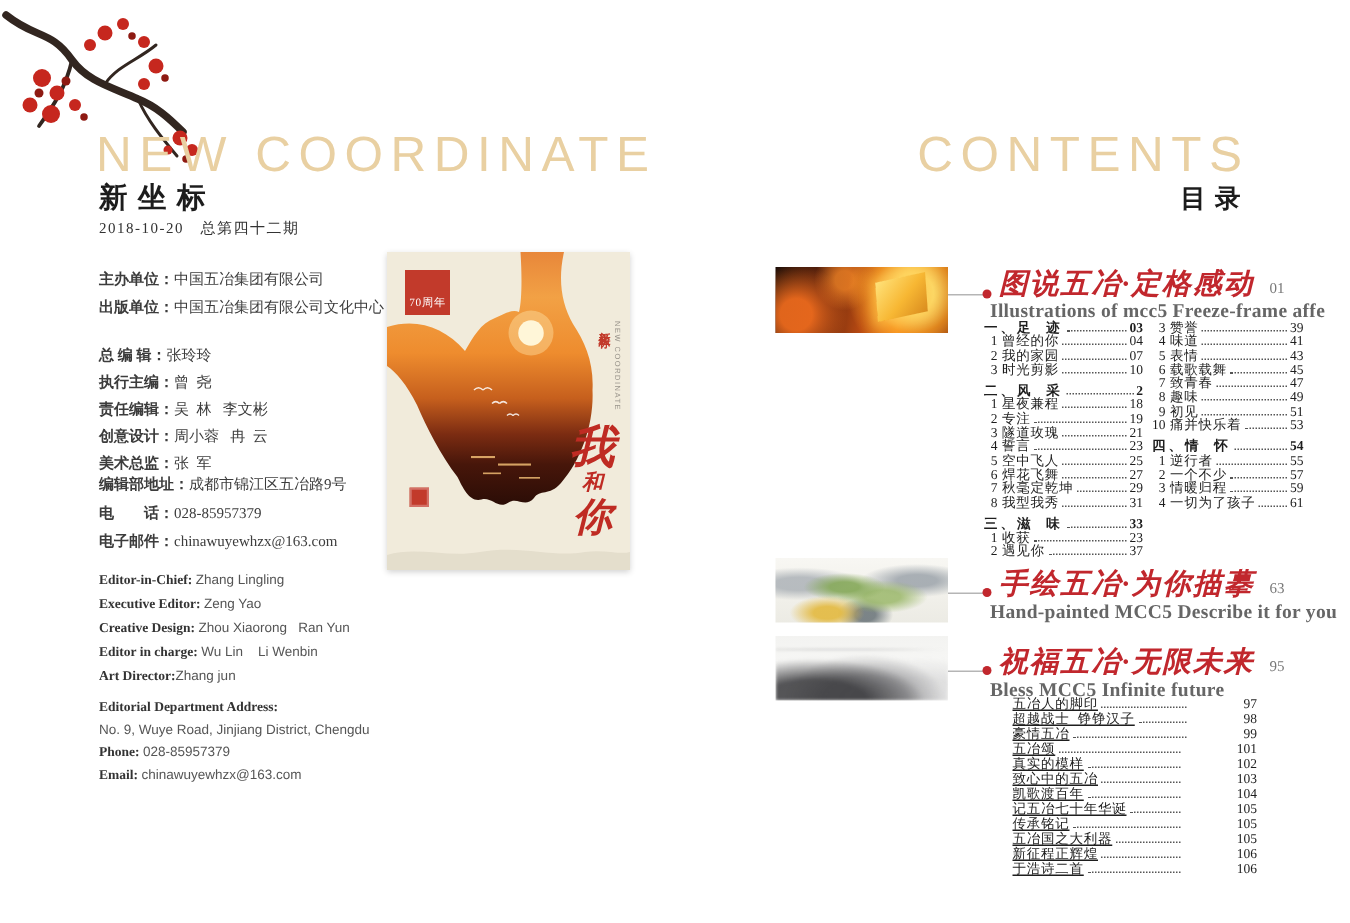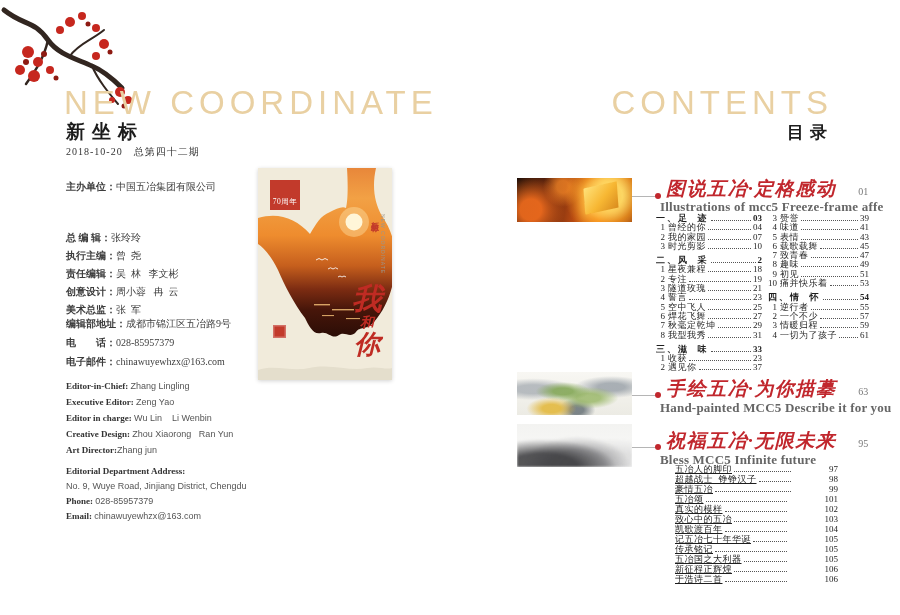--- a/index.html
+++ b/index.html
@@ -20,21 +20,21 @@
   .ilabel{font-weight:bold;white-space:pre;flex:none;}
   .ival{white-space:pre;}
   .lh19 .irow{line-height:19px;}
   .lh18 .irow{line-height:18px;}
   .en{font-size:9px;color:#333;}
   .en .irow{line-height:16px;}
   .en .ival{font-family:"Liberation Sans","DejaVu Sans",sans-serif;color:#555;}
   .en2 .irow{line-height:15px;}
 
   
-  .cover{left:258px;top:168px;width:134px;height:212px;background:#f1ebdb;
+  .cover{left:258px;top:168px;width:162px;height:212px;background:#f1ebdb;
          box-shadow:0 1px 4px rgba(0,0,0,.18);overflow:hidden;}
   .badge{position:absolute;left:12px;top:12px;width:30px;height:30px;background:#c23a2b;
          color:#fff;font-size:7.5px;display:flex;align-items:flex-end;justify-content:center;
          padding-bottom:3px;box-sizing:border-box;letter-spacing:.5px;}
   .spine{position:absolute;right:6px;top:46px;display:flex;flex-direction:row;}
   .spine-cn{writing-mode:vertical-rl;font-size:8px;color:#c23a2b;font-weight:bold;letter-spacing:2px;}
   .spine-en{writing-mode:vertical-rl;font-size:5px;color:#9a958c;letter-spacing:1px;margin-left:1px;
             font-family:"Liberation Sans",sans-serif;}
   .callig{position:absolute;right:10px;top:116px;display:flex;flex-direction:column;align-items:center;
           color:#bf2b23;font-weight:bold;font-style:italic;line-height:1;}
@@ -75,21 +75,21 @@
         radial-gradient(ellipse at 22% 100%, rgba(55,55,58,.85) 0 28%, transparent 58%),
         radial-gradient(ellipse at 52% 100%, rgba(110,110,114,.55) 0 34%, transparent 64%),
         radial-gradient(ellipse at 80% 100%, rgba(165,165,168,.3) 0 30%, transparent 60%);}
 
   .cline{position:absolute;height:1px;background:#b5b5b5;width:26px;left:632px;}
   .cdot{position:absolute;width:6px;height:6px;border-radius:50%;background:#c1272d;left:655px;}
 
   .sec-head{position:absolute;left:666px;display:flex;align-items:baseline;white-space:nowrap;}
   .sec-title{font-size:19px;font-weight:bold;color:#c1272d;letter-spacing:1.5px;
              font-style:italic;}
-  .sec-page{font-size:10px;color:#777;margin-left:22px;}
+  .sec-page{font-size:10px;color:#777;margin-left:10px;}
   .sec-sub{position:absolute;left:660px;font-size:13px;font-weight:bold;color:#666;
            letter-spacing:.2px;white-space:nowrap;}
 
   
   .toc{position:absolute;top:214px;font-size:9px;color:#1e1e1e;}
   .toc1{left:656px;width:106px;}
   .toc2{left:768px;width:101px;}
   .trow{display:flex;align-items:baseline;line-height:9.3px;height:9.3px;}
   .trow .num{width:9px;text-align:right;margin-right:3px;flex:none;}
   .trow .lbl{white-space:pre;letter-spacing:.5px;flex:none;}
@@ -147,20 +147,24 @@
   <div class="abs title-gold" style="left:64px;top:84px">NEW COORDINATE</div>
   <div class="abs title-cn">新坐标</div>
   <div class="abs issue">2018-10-20　总第四十二期</div>
 
   <div class="abs iblock lh19" style="left:66px;top:177px">
 
   <div class="irow">
       <span class="ilabel">主办单位：</span>
       <span class="ival">中国五冶集团有限公司</span>
     </div>
+      <div class="irow">
+      <span class="ilabel">出版单位：</span>
+      <span class="ival">中国五冶集团有限公司文化中心</span>
+    </div>
     </div>
 
   <div class="abs iblock lh18" style="left:66px;top:229px">
 
   <div class="irow">
       <span class="ilabel">总 编 辑：</span>
       <span class="ival">张玲玲</span>
     </div>
       <div class="irow">
       <span class="ilabel">执行主编：</span>
@@ -200,26 +204,26 @@
 
   <div class="irow">
       <span class="ilabel">Editor-in-Chief: </span>
       <span class="ival">Zhang Lingling</span>
     </div>
       <div class="irow">
       <span class="ilabel">Executive Editor: </span>
       <span class="ival">Zeng Yao</span>
     </div>
       <div class="irow">
+      <span class="ilabel">Creative Design: </span>
+      <span class="ival">Zhou Xiaorong   Ran Yun</span>
+    </div>
+      <div class="irow">
       <span class="ilabel">Editor in charge: </span>
       <span class="ival">Wu Lin    Li Wenbin</span>
-    </div>
-      <div class="irow">
-      <span class="ilabel">Creative Design: </span>
-      <span class="ival">Zhou Xiaorong   Ran Yun</span>
     </div>
       <div class="irow">
       <span class="ilabel">Art Director:</span>
       <span class="ival">Zhang jun</span>
     </div>
     </div>
 
   <div class="abs iblock en en2" style="left:66px;top:464px">
 
   <div class="irow">

